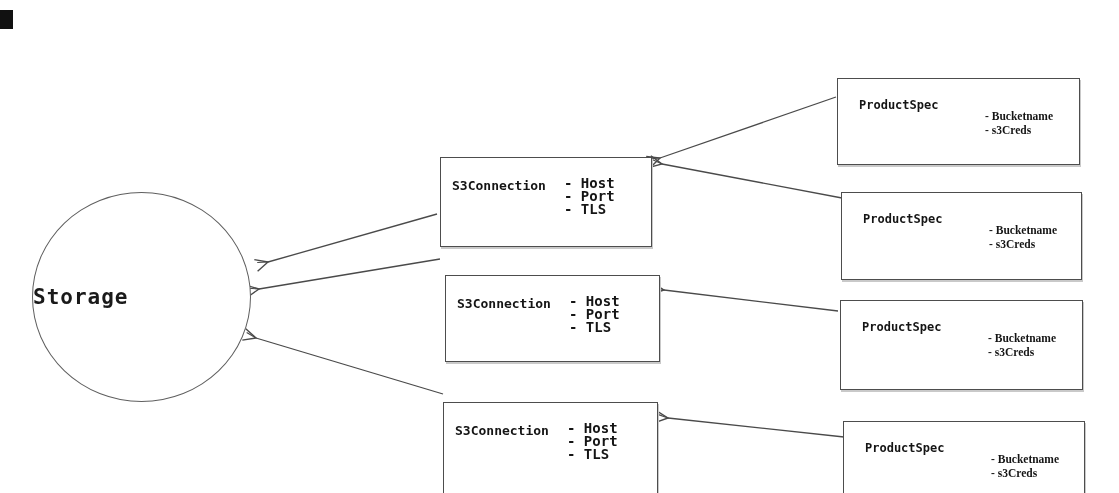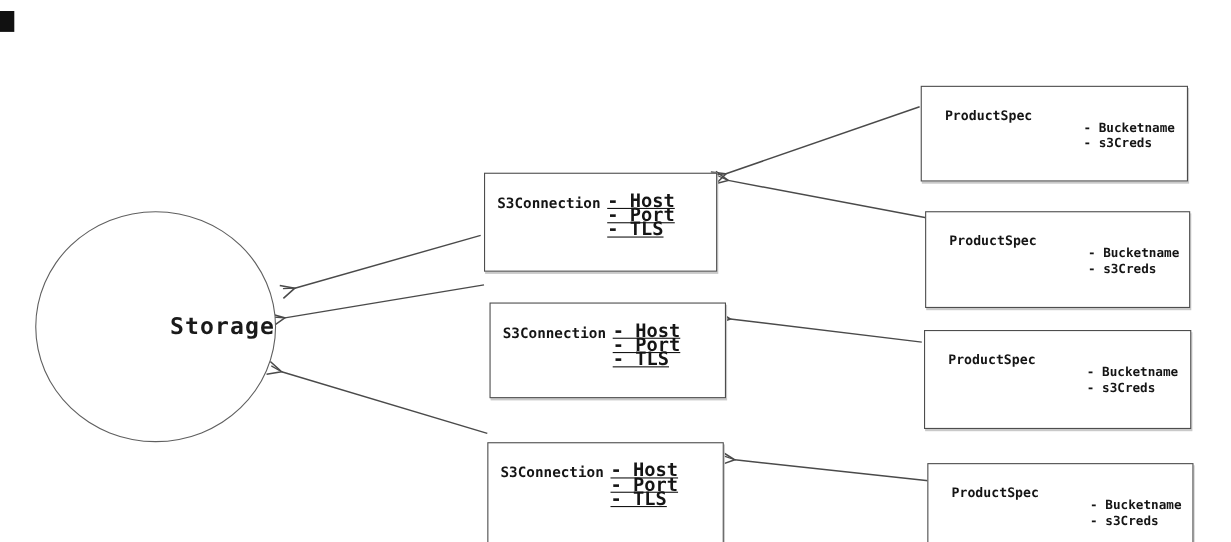--- a/index.html
+++ b/index.html
@@ -13,41 +13,41 @@
   }
   .corner-mark{
     position:absolute;left:0;top:10px;width:13px;height:19px;
     background:#111111;
   }
   svg.edges{position:absolute;left:0;top:0;width:1119px;height:493px;pointer-events:none;}
   .node{position:absolute;box-sizing:border-box;background:#ffffff;}
   .circle{
     left:32px;top:192px;width:219px;height:210px;
     border:1.6px solid #5f5f5f;border-radius:50%;
-    display:flex;align-items:center;justify-content:flex-end;
+    display:flex;align-items:center;justify-content:flex-start;
   }
   .circle .label{
     font-size:21px;font-weight:700;letter-spacing:1px;color:#1a1a1a;
   }
   .box{
     border:1.5px solid #4d4d4d;
     box-shadow:1px 2px 0 0 #c9c9c9;
     margin-top:32px;
   }
   .box .box-title{
     position:absolute;
     font-weight:700;color:#151515;white-space:nowrap;
   }
   .box .attrs{
     position:absolute;font-weight:700;color:#151515;white-space:nowrap;
   }
   .s3 .box-title{left:11px;top:20px;font-size:13px;}
-  .s3 .attrs{left:111px;top:19px;font-size:17px;line-height:13px;text-decoration:underline;}
+  .s3 .attrs{left:123px;top:19px;font-size:14px;line-height:13px;}
   .ps .box-title{left:21px;top:19px;font-size:12px;}
-  .ps .attrs{left:147px;top:30px;font-size:11.5px;line-height:14px;}
+  .ps .attrs{left:147px;top:30px;font-size:11.5px;line-height:14px;font-family:Liberation Serif, serif;}
   
   .s3-1{left:440px;top:125px;width:212px;height:90px;}
   .s3-2{left:445px;top:243px;width:215px;height:87px;}
   .s3-3{left:443px;top:370px;width:215px;height:92px;}
   
   .ps-1{left:837px;top:46px;width:243px;height:87px;}
   .ps-2{left:841px;top:160px;width:241px;height:88px;}
   .ps-3{left:840px;top:268px;width:243px;height:90px;}
   .ps-4{left:843px;top:389px;width:242px;height:89px;}
 </style>

